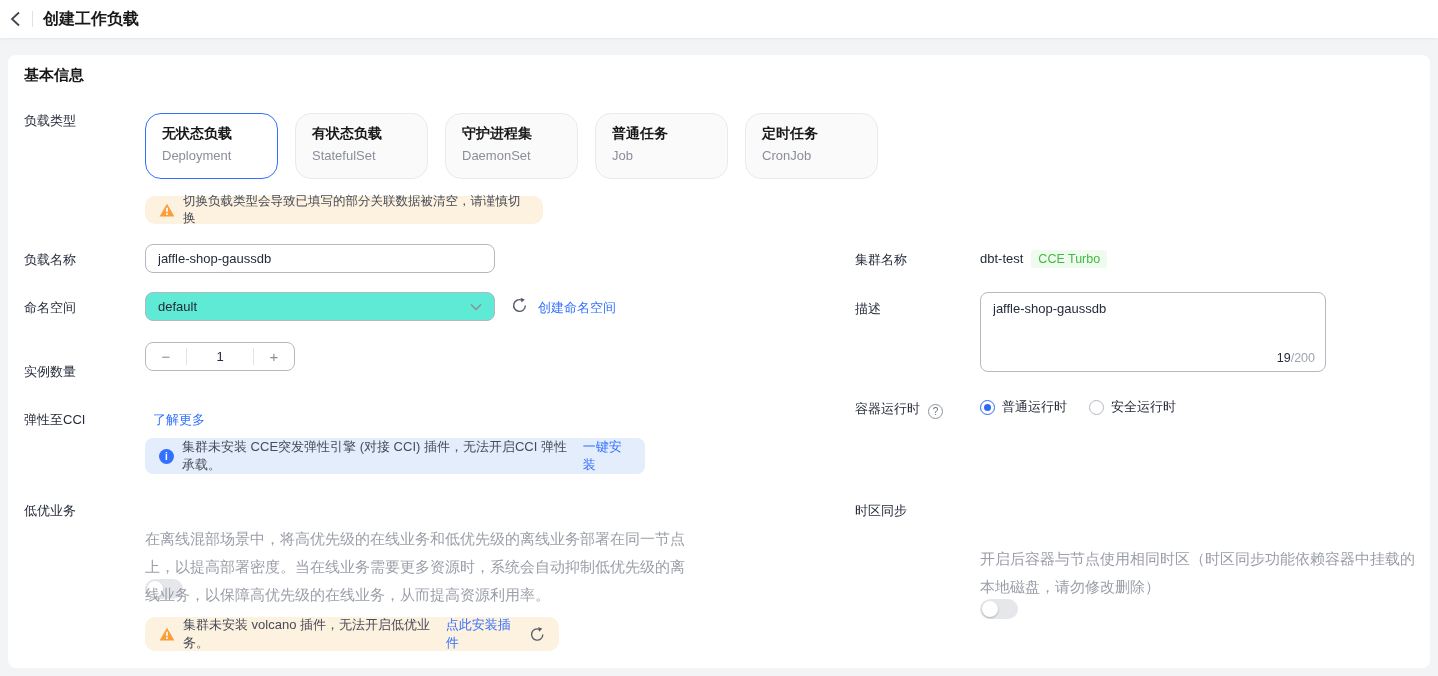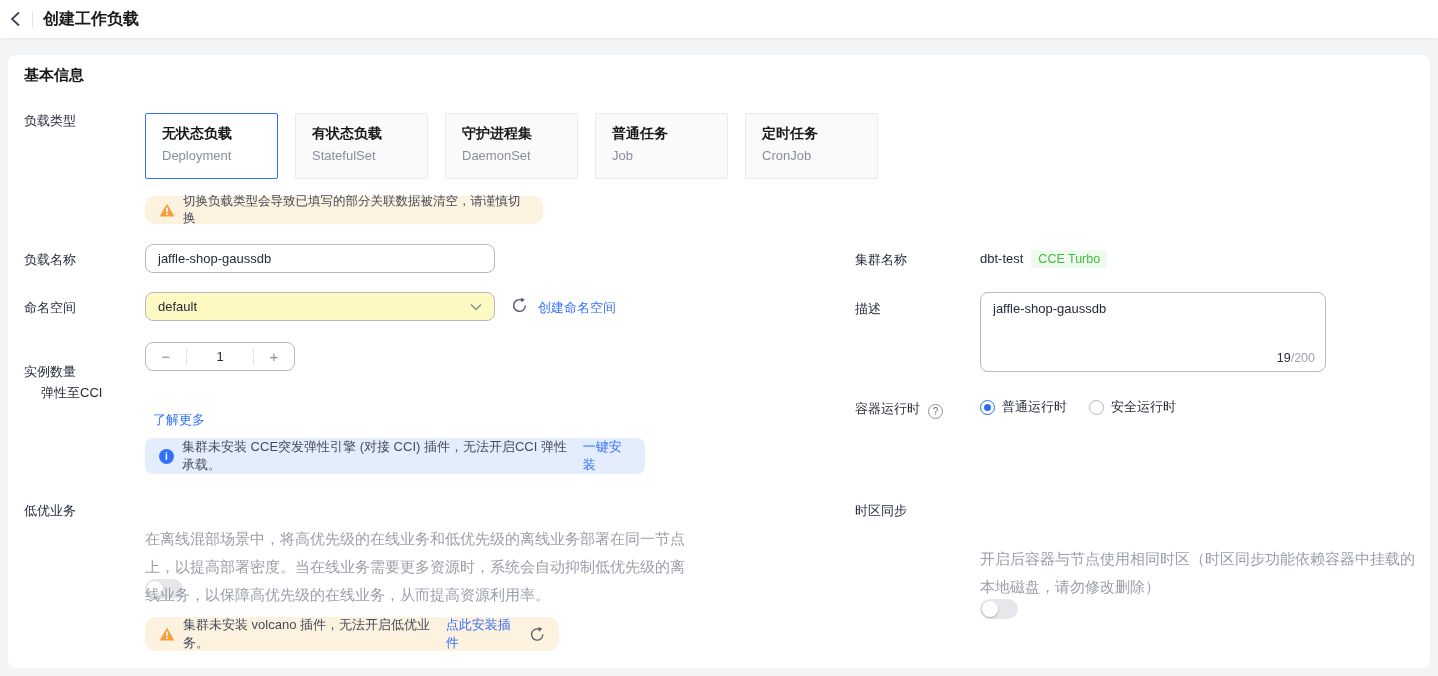--- a/index.html
+++ b/index.html
@@ -26,21 +26,21 @@
   .panel {
     position:absolute; left:8px; top:55px; width:1422px; height:613px;
     background:#fff; border-radius:8px;
   }
   .abs { position:absolute; }
   .section-title { font-size:15px; font-weight:bold; color:#181818; }
   .field-label { font-size:13px; color:#252b3a; }
 
   
   .wl-card {
-    position:absolute; width:133px; height:66px; border-radius:2px;
+    position:absolute; width:133px; height:66px; border-radius:16px;
     background:#fafafb; border:1px solid #e9eaee; cursor:pointer;
     padding:11px 0 0 16px;
   }
   .wl-card.selected { background:#fff; border:1px solid #3370ff; }
   .wl-card .t { font-size:14px; font-weight:bold; color:#181818; margin-bottom:5px; }
   .wl-card .s { font-size:13px; color:#8a8e99; }
 
   
   .banner-warn {
     background:#fdf1df; border-radius:10px; display:flex; align-items:center;
@@ -59,21 +59,21 @@
   .link { color:#3370ff; cursor:pointer; text-decoration:none; }
 
   
   .text-input {
     width:350px; height:29px; border:1px solid #b4b8bf; border-radius:8px;
     background:#fff; font-size:13px; color:#252b3a; padding:0 12px;
     font-family:inherit; outline:none;
   }
   .select-box {
     width:350px; height:29px; border:1px solid #b4b8bf; border-radius:8px;
-    background:#fef9c3; font-size:13px; color:#252b3a; padding:0 12px;
+    background:#5eead4; font-size:13px; color:#252b3a; padding:0 12px;
     display:flex; align-items:center; justify-content:space-between; cursor:pointer;
   }
   .textarea-box {
     width:346px; height:80px; border:1px solid #b4b8bf; border-radius:8px;
     background:#fff; position:relative; padding:8px 12px;
   }
   .textarea-box textarea {
     width:100%; height:48px; border:none; resize:none; outline:none;
     font-size:13px; color:#252b3a; font-family:inherit; background:transparent;
   }
@@ -206,21 +206,21 @@
 
   <div class="abs field-label" style="left:16px; top:294px;margin-top:14px;">实例数量</div>
   <div class="abs stepper" style="left:137px; top:287px;">
     <div class="btn">−</div>
     <div class="sep"></div>
     <div class="val">1</div>
     <div class="sep"></div>
     <div class="btn">+</div>
   </div>
 
-  <div class="abs field-label" style="left:16px; top:329px;margin-left:17px;">弹性至CCI</div>
+  <div class="abs field-label" style="left:16px; top:356px;">弹性至CCI</div>
   <div class="abs link" style="left:145px; top:356px; font-size:13px;">了解更多</div>
 
   <div class="abs field-label" style="left:847px; top:345px;">
     <span>容器运行时</span><span class="help-icon">?</span>
   </div>
   <div class="abs radio-row" style="left:972px; top:343px;">
     <div class="radio-item">
       <span class="radio-dot on"></span>
       <span>普通运行时</span>
     </div>

